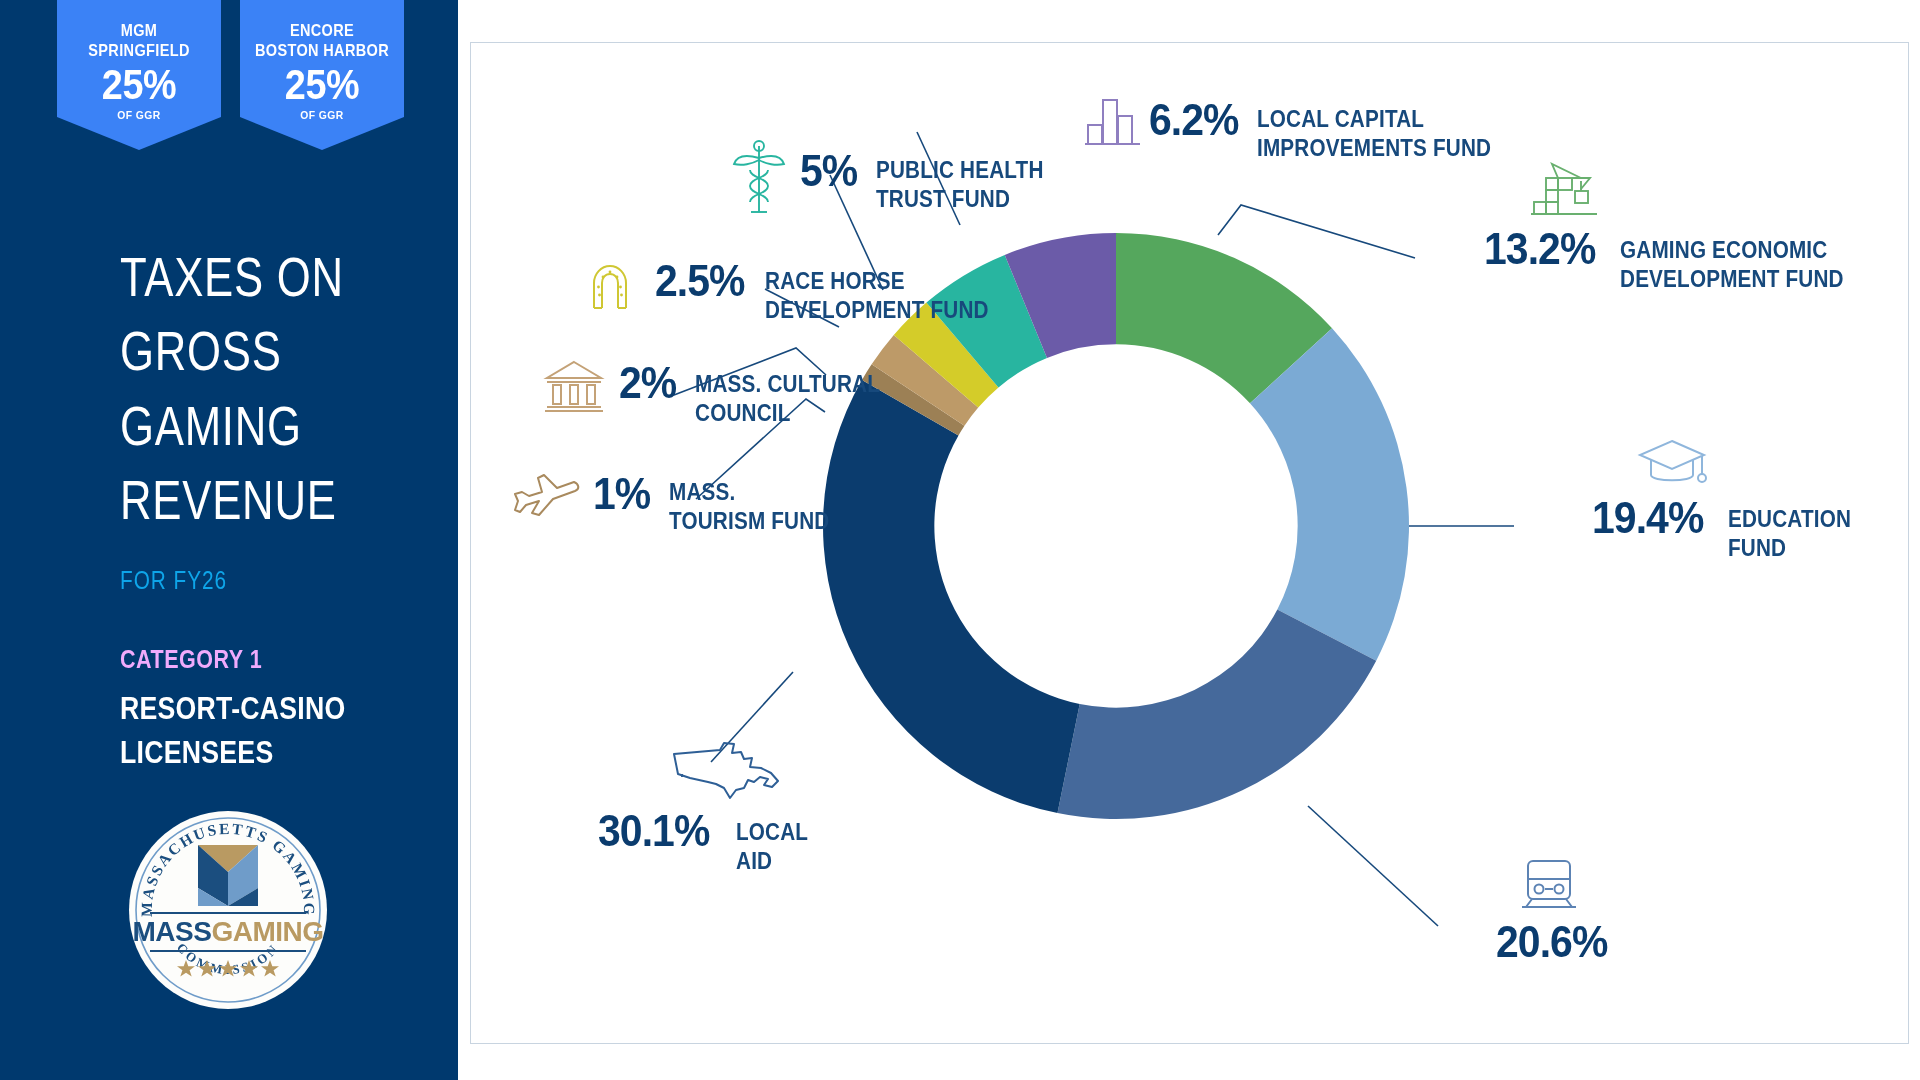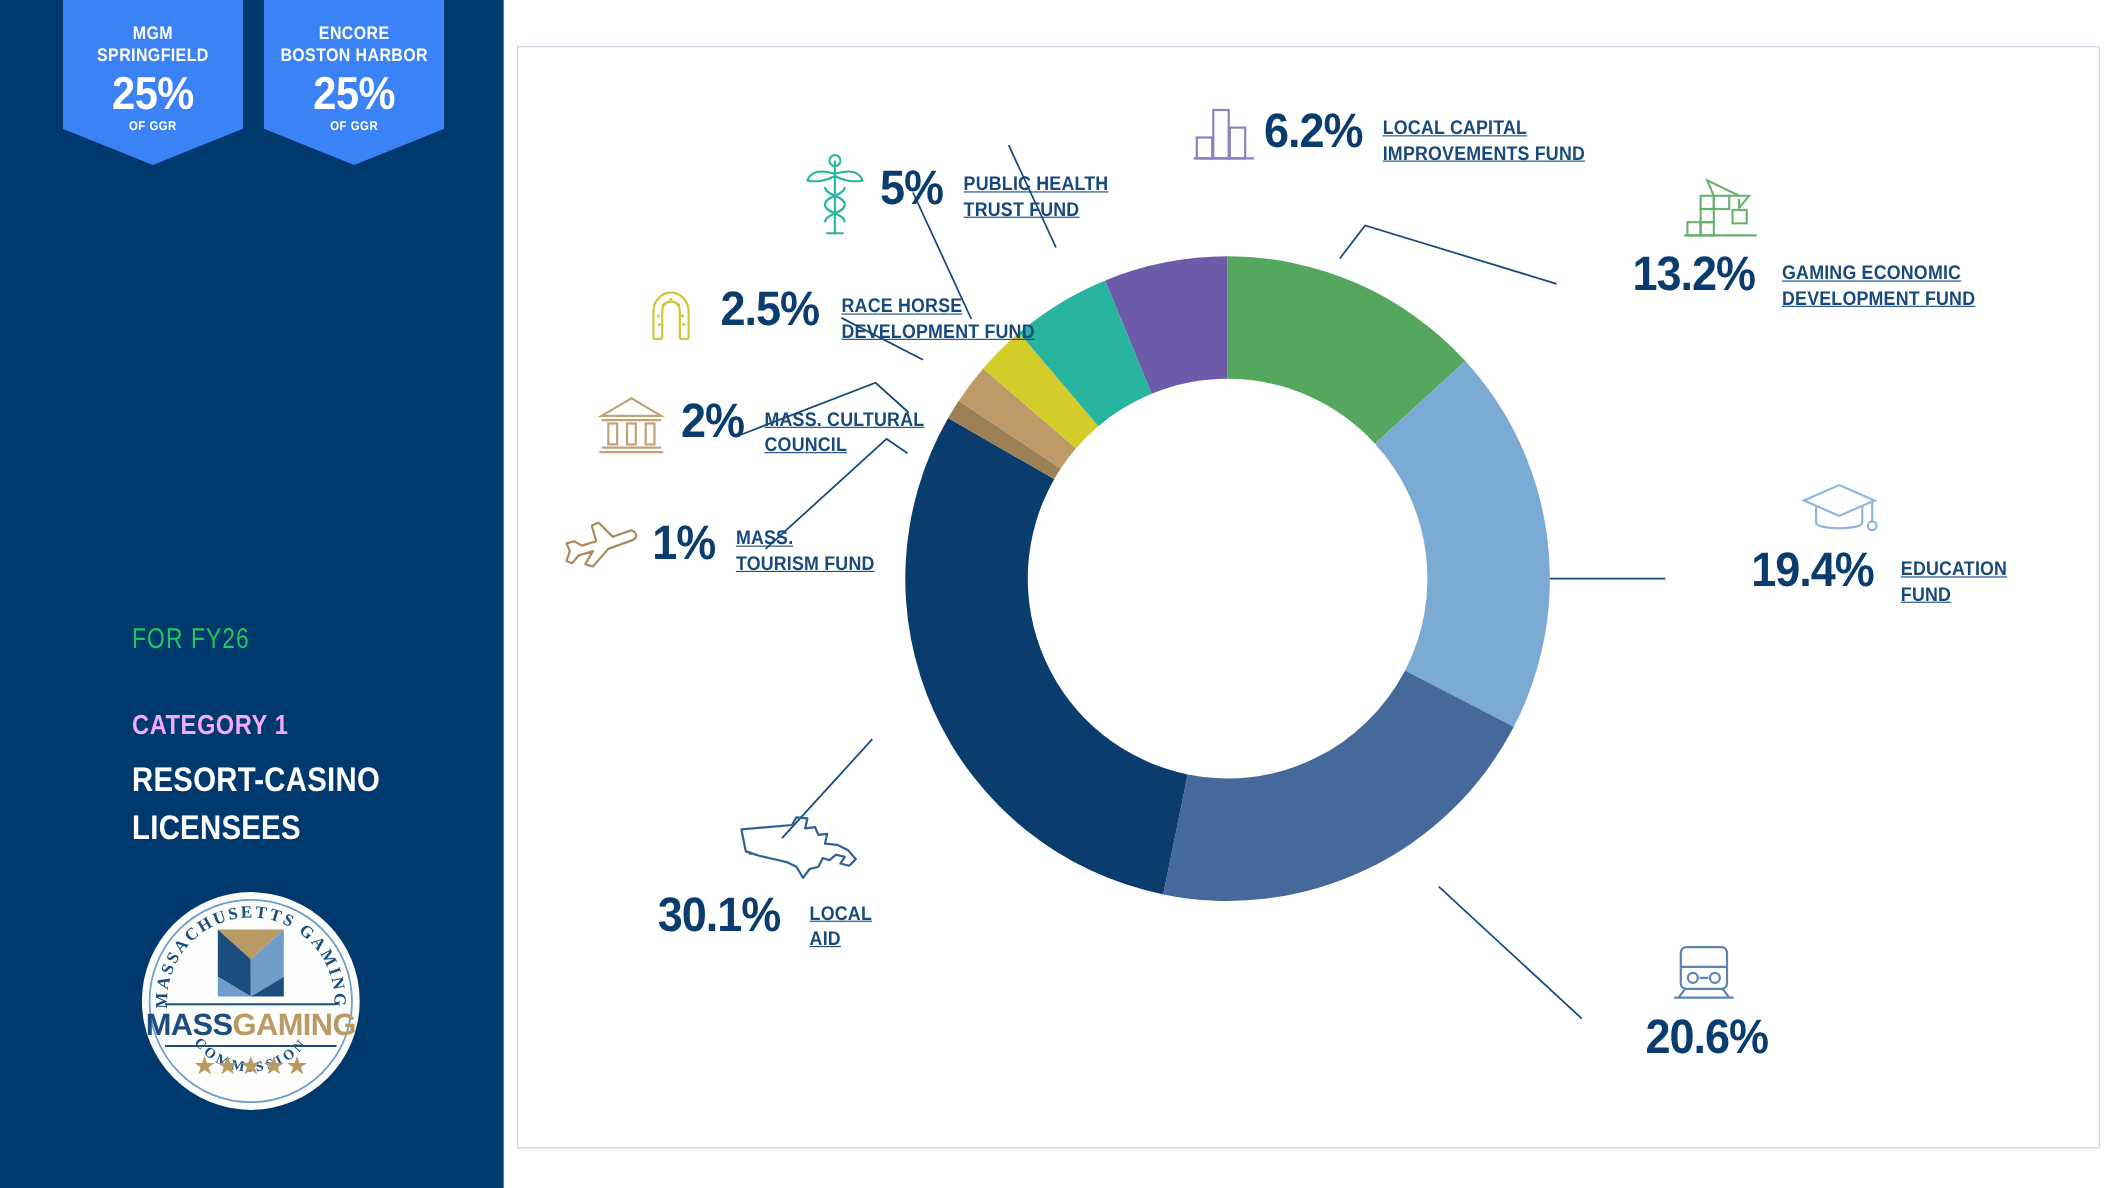--- a/index.html
+++ b/index.html
@@ -52,21 +52,21 @@
     color: #ffffff;
     font-size: 56px;
     line-height: 1.33;
     font-weight: 300;
     letter-spacing: 1px;
   }
   .bigtitle div { transform: scaleX(0.78); transform-origin: left center; white-space: nowrap; }
 
   .foryear {
     position: absolute; left: 120px; top: 565px;
-    color: #22c55e; font-size: 26px; font-weight: 300; letter-spacing: 1.2px;
+    color: #0ea5e9; font-size: 26px; font-weight: 300; letter-spacing: 1.2px;
   }
   .foryear span { display:inline-block; transform: scaleX(0.8); transform-origin:left center; }
 
   .cat-label {
     position: absolute; left: 120px; top: 645px;
     color: #f0abfc; font-size: 25px; font-weight: 700; letter-spacing: 0.6px; text-decoration: underline;
   }
   .cat-label span { display:inline-block; transform: scaleX(0.86); transform-origin:left center; }
 
   .cat-name {
@@ -97,22 +97,22 @@
   #chart-svg { position: absolute; left: 0; top: 0; }
 
   
   .callout { position: absolute; display: flex; align-items: flex-start; }
   .callout .pct {
     color: #0B3C6E; font-weight: 800; font-size: 44px; line-height: 0.95;
     letter-spacing: -1px; white-space: nowrap;
   }
   .callout .pct i { font-style: normal; display:inline-block; transform: scaleX(0.93); transform-origin:left center;}
   .callout .txt {
-    color: #17497C; font-size: 18px; font-weight: 600;
-    line-height: 1.26; letter-spacing: 0.2px; white-space: nowrap; text-decoration: underline;
+    color: #17497C; font-size: 23px; font-weight: 600;
+    line-height: 1.26; letter-spacing: 0.2px; white-space: nowrap;
   }
   .callout .txt div { transform: scaleX(0.9); transform-origin: left center; }
   .callout .ico { flex: 0 0 auto; }
   .c-col { display: flex; flex-direction: column; }
   .c-row { display: flex; align-items: flex-start; }
 </style>
 </head>
 <body>
 
 <div id="root">
@@ -131,20 +131,26 @@
       <div class="banner b2">
         <div class="bname">
           <div>ENCORE</div>
           <div>BOSTON HARBOR</div>
         </div>
         <div class="bpct">25%</div>
         <div class="bsub">OF GGR</div>
       </div>
     </div>
 
+    <div class="bigtitle">
+      <div>TAXES ON</div>
+      <div>GROSS</div>
+      <div>GAMING</div>
+      <div>REVENUE</div>
+    </div>
 
     <div class="foryear"><span>FOR FY26</span></div>
 
     <div class="cat-label"><span>CATEGORY 1</span></div>
 
     <div class="cat-name">
       <div>RESORT-CASINO</div>
       <div>LICENSEES</div>
     </div>
 

